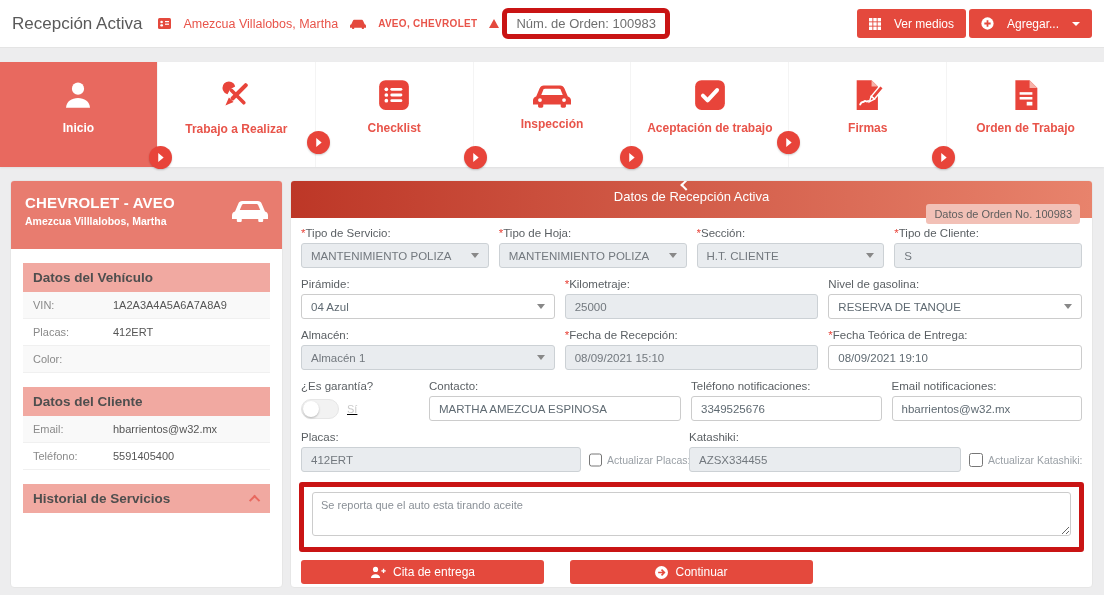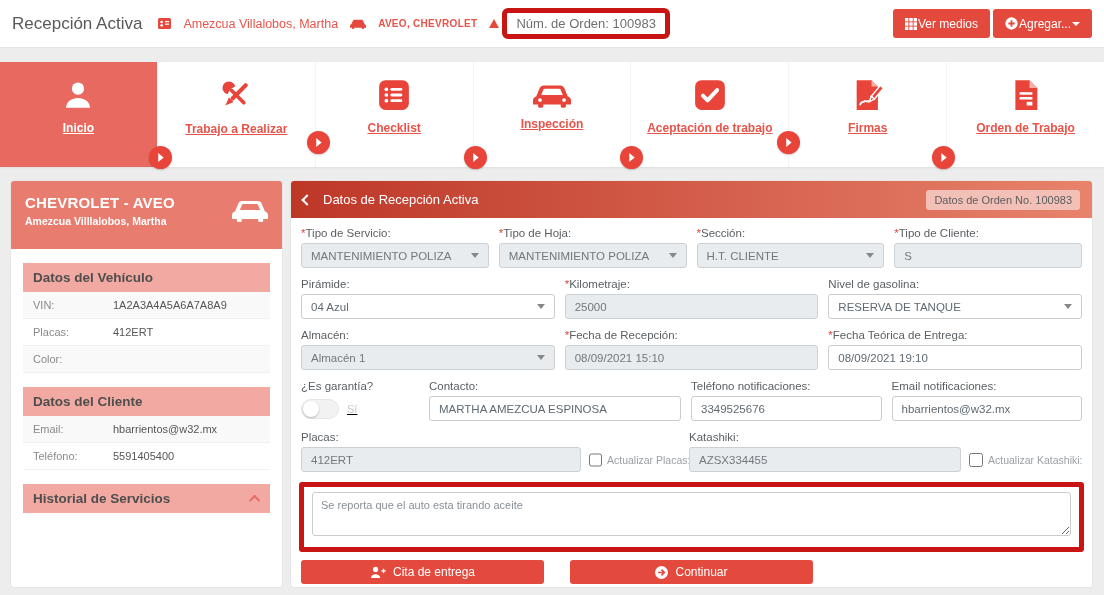--- a/index.html
+++ b/index.html
@@ -24,34 +24,34 @@
     display:flex; align-items:center; margin:0 5px 0 3px;
   }
   .order-number{ font-size:13px; color:#6f6f6f; white-space:nowrap; }
   .status-group{ display:flex; align-items:center; gap:6px; color:#6f6f6f; font-size:13px; white-space:nowrap;}
   .sq-icon{ width:8px; height:8px; background:#9aa0a8; display:inline-block; }
   .log-link{ color:#e8544a; font-size:12.5px; display:flex; align-items:center; gap:3px; cursor:pointer;}
   .topbar-spacer{ flex:1; }
   .tb-btn{
     background:#e4493d; color:#fff; border:none; border-radius:3px;
     height:29px; padding:12px 12px; font-size:12px; font-family:inherit;
-    display:flex; align-items:center; gap:1px; margin-left:3px; cursor:pointer; white-space:nowrap;
+    display:flex; align-items:center; gap:13px; margin-left:3px; cursor:pointer; white-space:nowrap;
   }
   .caret-down{ width:0; height:0; border-left:4px solid transparent; border-right:4px solid transparent; border-top:4px solid #fff; display:inline-block;}
   
   .steps{
     position:absolute; top:62px; left:0; width:1104px; height:105px;
     background:#fff; display:flex; box-shadow:0 1px 2px rgba(0,0,0,.06);
   }
   .step{
     flex:1; display:flex; flex-direction:column; align-items:center;
     justify-content:center; gap:9px; border-right:1px solid #f4f4f4;
     padding-bottom:16px; cursor:pointer; position:relative;
   }
-  .step-label{ font-size:12px; font-weight:600; color:#e8544a; text-align:right;text-decoration:underline; }
+  .step-label{ font-size:12px; font-weight:600; color:#e8544a; text-align:right; }
   .step.active{ background:#e8695f; }
   .step.active .step-label{ color:#fff; }
   .step-arrow{
     position:absolute; width:23px; height:23px; border-radius:50%;
     background:#e8443a; display:flex; align-items:center; justify-content:center;
     cursor:pointer; z-index:5; box-shadow:0 1px 2px rgba(0,0,0,.2);
   }
   
   .sidebar{
     position:absolute; left:10px; top:180px; width:273px; height:408px;
@@ -77,21 +77,21 @@
   .sb-row:nth-child(odd){ background:#f9f9f9; }
   .sb-row .lbl{ width:80px; color:#8a8a8a; flex-shrink:0;}
   .sb-row .val{ color:#555; word-break:break-all;}
   
   .panel{
     position:absolute; left:290px; top:180px; width:803px; height:408px;
     background:#fff; border:1px solid #e6e6e6; border-radius:4px; overflow:hidden;
   }
   .panel-header{
     height:37px; background:linear-gradient(to right,#bd3727,#e8836c);
-    display:flex; align-items:center; padding:0 12px; color:#fff;
+    display:flex; align-items:center; padding:0 12px; color:#fff;flex-direction:column;
   }
   .back-btn{ width:8px; height:8px; border-left:2.5px solid #fff; border-bottom:2.5px solid #fff; transform:rotate(45deg); margin-right:12px; cursor:pointer; flex-shrink:0;}
   .panel-title{ font-size:13px; }
   .order-badge{
     margin-left:auto; background:#f2c0b6; color:#5d5d5d; font-size:11px;
     padding:4px 8px; border-radius:3px; white-space:nowrap;
   }
   .form{ padding:9px 10px 0; }
   .frow{ display:grid; gap:10px; margin-bottom:10px; }
   .frow.cols4{ grid-template-columns:repeat(4,1fr); }

